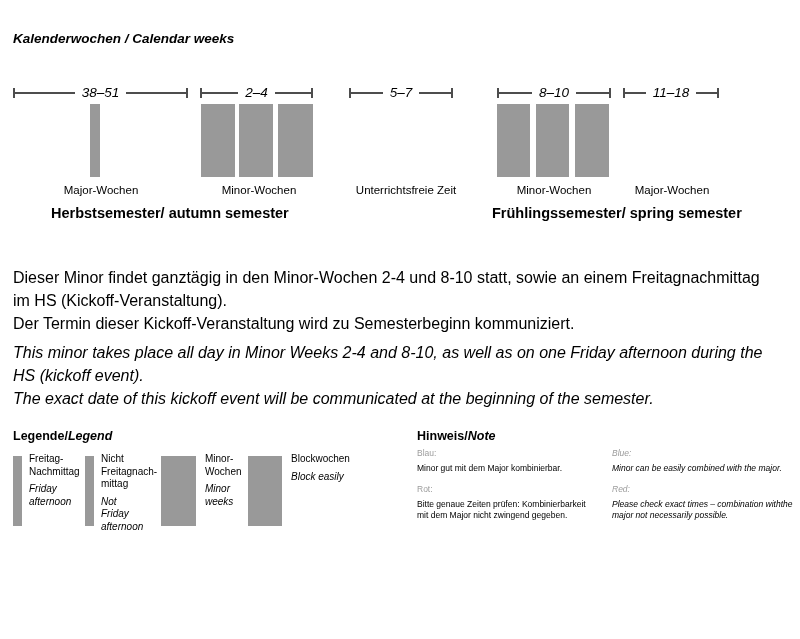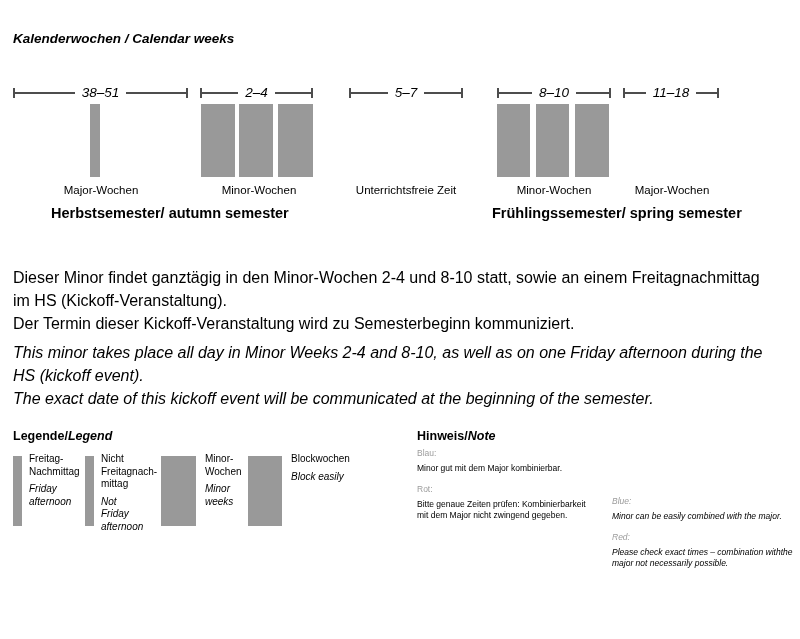--- a/index.html
+++ b/index.html
@@ -9,21 +9,21 @@
   }
   .title{position:absolute;left:13px;top:31px;font-size:13.5px;font-weight:bold;white-space:nowrap;font-style:italic;}
 
   
   .bracket{position:absolute;top:86px;height:14px;display:flex;align-items:center;}
   .bracket .tick{width:2px;height:10px;background:#4d4d4d;}
   .bracket .line{flex:1;height:2px;background:#4d4d4d;}
   .bracket .lbl{padding:0 7px;font-size:13.5px;color:#000;transform:translateY(-1px);white-space:nowrap;font-style:italic;}
   .b1{left:13px;width:175px;}
   .b2{left:200px;width:113px;}
-  .b3{left:349px;width:114px;}
+  .b3{left:349px;width:104px;}
   .b4{left:497px;width:114px;}
   .b5{left:623px;width:96px;}
 
   .bar{position:absolute;top:104px;height:73px;background:#999999;}
 
   .glabel{position:absolute;top:184px;font-size:11.5px;transform:translateX(-50%);white-space:nowrap;}
   .semester{position:absolute;top:205px;font-size:14.5px;font-weight:bold;white-space:nowrap;}
 
   .body-text{position:absolute;left:13px;top:266px;width:790px;font-size:16px;line-height:23px;}
   .body-text .en{font-style:italic;margin-top:6px;}
@@ -174,21 +174,21 @@
       <div class="nlabel">Blau:</div>
       <div>Minor gut mit dem Major kombinierbar.</div>
     </div>
     <div class="note-entry">
       <div class="nlabel">Rot:</div>
       <div>Bitte genaue Zeiten prüfen: Kombinierbarkeit</div>
       <div>mit dem Major nicht zwingend gegeben.</div>
     </div>
   </div>
 
-  <div class="note-col en" style="left:612px;margin-top:48px;">
+  <div class="note-col en" style="left:612px;">
     <div class="note-entry">
       <div class="nlabel">Blue:</div>
       <div>Minor can be easily combined with the major.</div>
     </div>
     <div class="note-entry">
       <div class="nlabel">Red:</div>
       <div>Please check exact times – combination withthe</div>
       <div>major not necessarily possible.</div>
     </div>
   </div>

